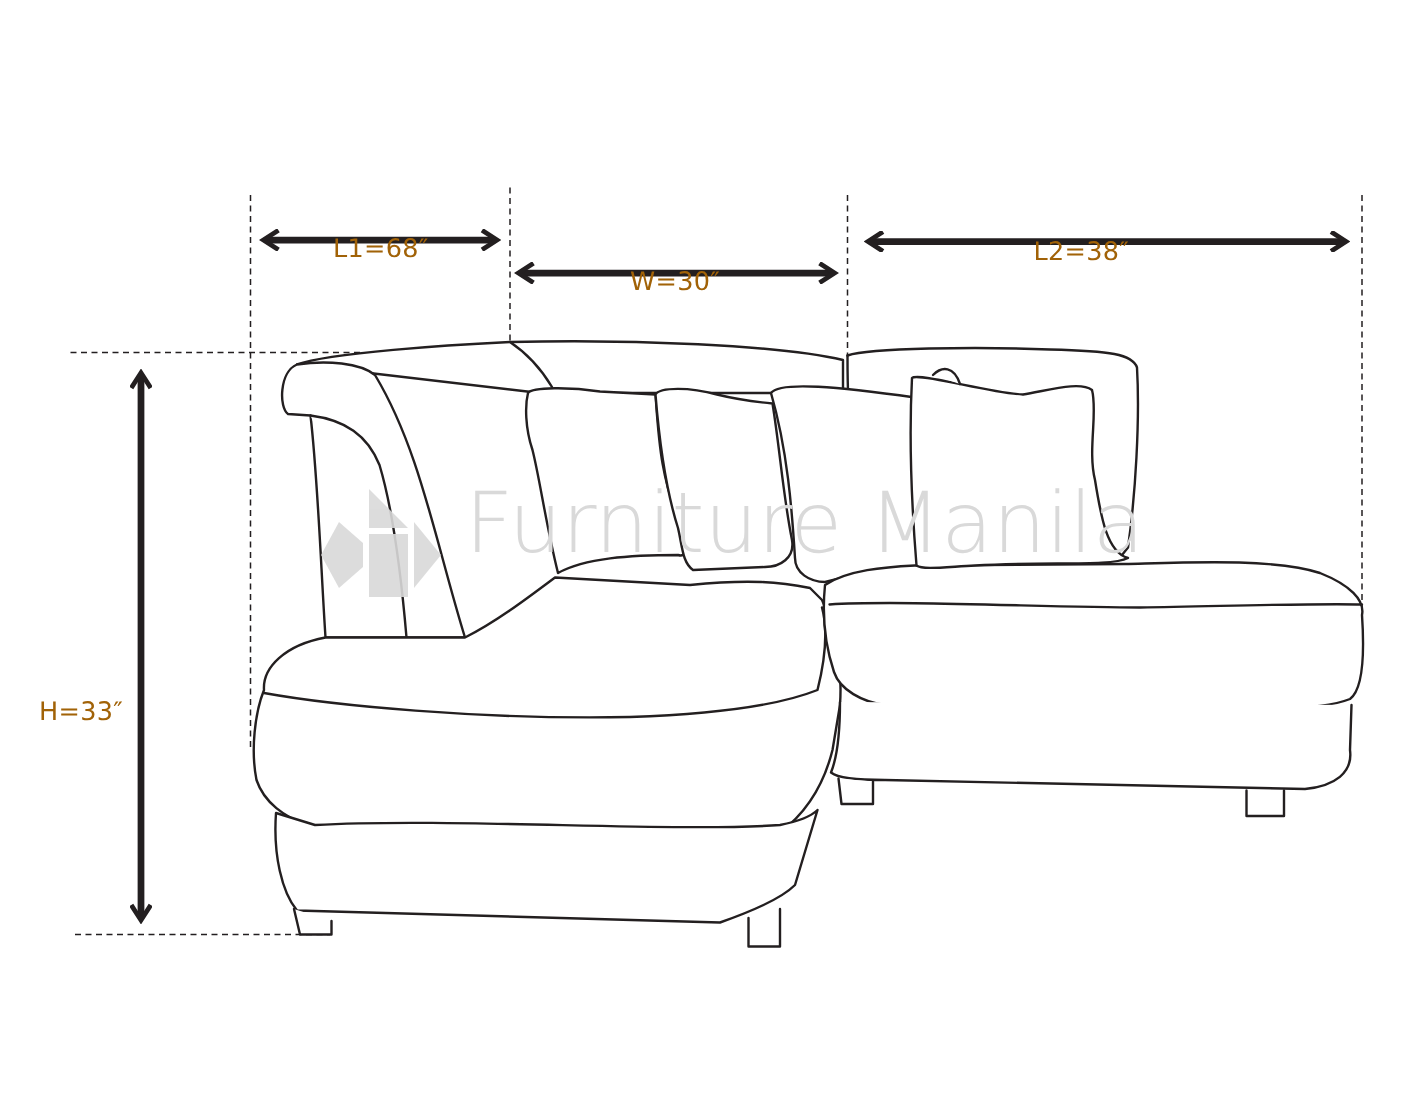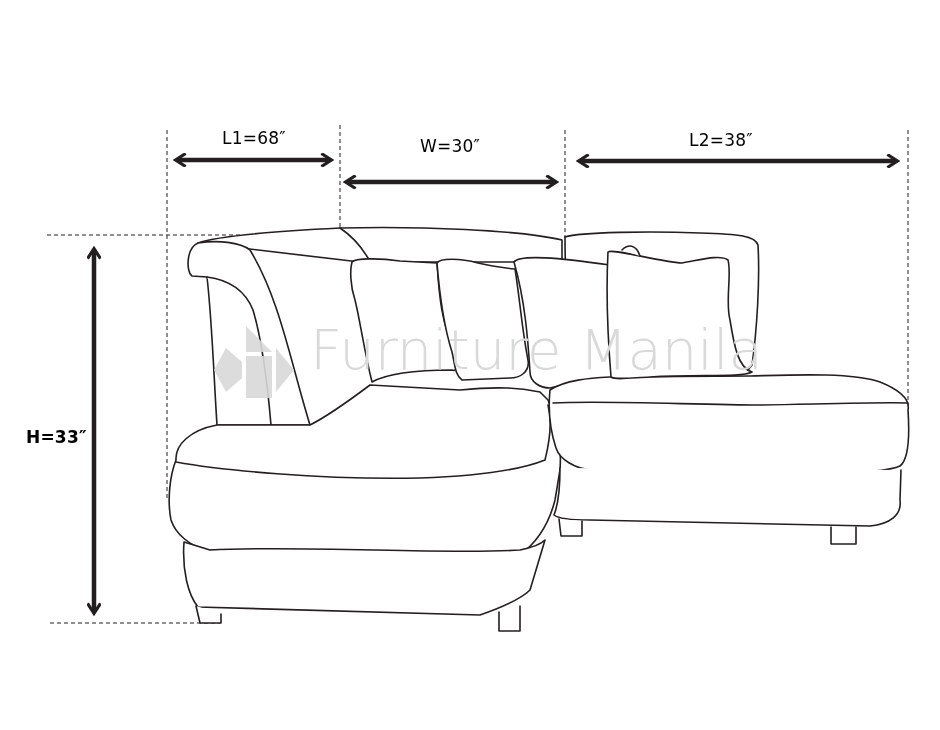--- a/index.html
+++ b/index.html
@@ -1,18 +1,18 @@
 <!DOCTYPE html>
 <html><head>
   <meta charset="utf-8">
   <style>
     html, body { margin: 0; padding: 0; background: #ffffff; }
     body { width: 940px; height: 730px; position: relative; overflow: hidden; font-family: "DejaVu Sans", "Liberation Sans", sans-serif; }
     svg.diagram { position: absolute; left: 0; top: 0; width: 940px; height: 730px; }
-    .dim-label { position: absolute; font-size: 17px; color: #000000; white-space: nowrap; letter-spacing: 0.2px; }
+    .dim-label { position: absolute; font-size: 17px; color: #a16207; white-space: nowrap; letter-spacing: 0.2px; margin-top: 28px; }
     .watermark { position: absolute; left: 214px; top: 322px; display: flex; align-items: center; margin-left: 12px; }
     .wm-text { font-size: 56px; color: #d9d9d9; font-weight: 300; letter-spacing: 0px; margin-left: 8px; line-height: 1; }
   </style>
 </head>
 <body>
 
 <svg class="diagram" viewBox="0 0 940 730" xmlns="http://www.w3.org/2000/svg">
   <defs>
     <marker id="ah" viewBox="0 0 10 10" refX="7" refY="5" markerWidth="3.2" markerHeight="3.2" orient="auto-start-reverse">
       <path d="M1,0.5 L8,5 L1,9.5" fill="none" stroke="#231f20" stroke-width="2.2" stroke-linejoin="miter"></path>
@@ -75,15 +75,15 @@
     <polygon points="226,348 242,362 242,378 226,392 214,370"></polygon>
     <polygon points="276,348 294,370 276,392"></polygon>
   </g>
 </svg>
 
 <div class="watermark">
   <span class="wm-text" style="margin-left:84px">Furniture Manila</span>
 </div>
 
 <div class="dim-label" style="left:222px; top:128px;">L1=68″</div>
-<div class="dim-label" style="left:420px; top:136px;text-align:right;">W=30″</div>
+<div class="dim-label" style="left:420px; top:150px;text-align:right;">W=30″</div>
 <div class="dim-label" style="left:689px; top:130px;">L2=38″</div>
-<div class="dim-label" style="left:26px; top:427px;font-weight:bold;">H=33″</div>
+<div class="dim-label" style="left:26px; top:437px;">H=33″</div>
 
 </body></html>

